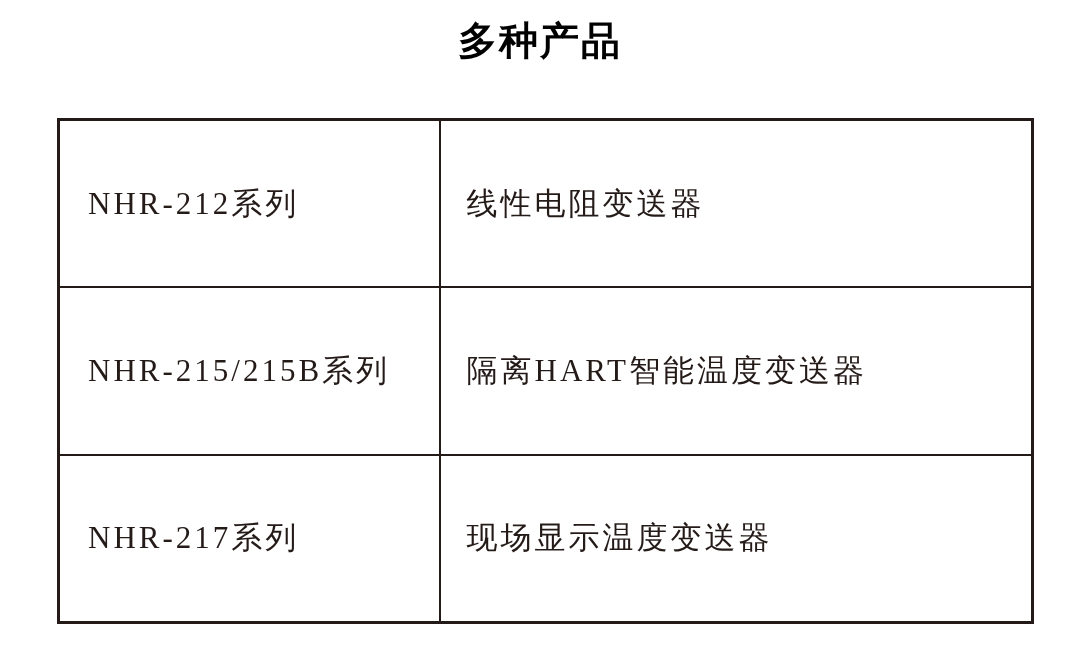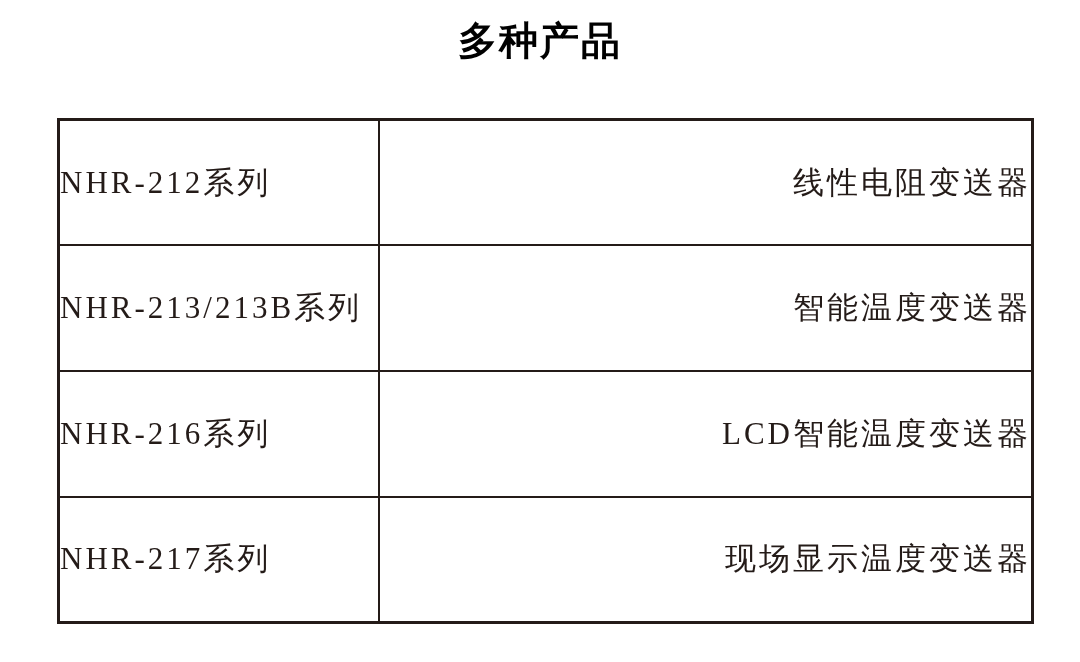--- a/index.html
+++ b/index.html
@@ -45,55 +45,50 @@
     border: 2px solid #241b18;
     height: 63px;
     vertical-align: middle;
     font-size: 31px;
     color: #241b18;
     letter-spacing: 3px;
     white-space: nowrap;
     overflow: hidden;
   }
   td.col-series {
-    width: 320px;
-    padding-left: 0;
+    width: 381px;
+    padding-left: 28px;
   }
   td.col-product {
-    padding-left: 18px;
-    text-align: right;
+    padding-left: 26px;
   }
 </style>
 </head>
 <body>
 
 <div class="page">
 
   <div class="title">
     <span>多种产品</span>
   </div>
 
   <table class="product-table">
     <tbody>
     <tr>
       <td class="col-series">NHR-212系列</td>
       <td class="col-product">线性电阻变送器</td>
     </tr>
 
-    <tr>
-      <td class="col-series">NHR-213/213B系列</td>
-      <td class="col-product">智能温度变送器</td>
-    </tr>
-
 
 
     <tr>
-      <td class="col-series">NHR-216系列</td>
-      <td class="col-product">LCD智能温度变送器</td>
+      <td class="col-series">NHR-215/215B系列</td>
+      <td class="col-product">隔离HART智能温度变送器</td>
     </tr>
+
 
     <tr>
       <td class="col-series">NHR-217系列</td>
       <td class="col-product">现场显示温度变送器</td>
     </tr>
 
 
   </tbody>
   </table>
 

